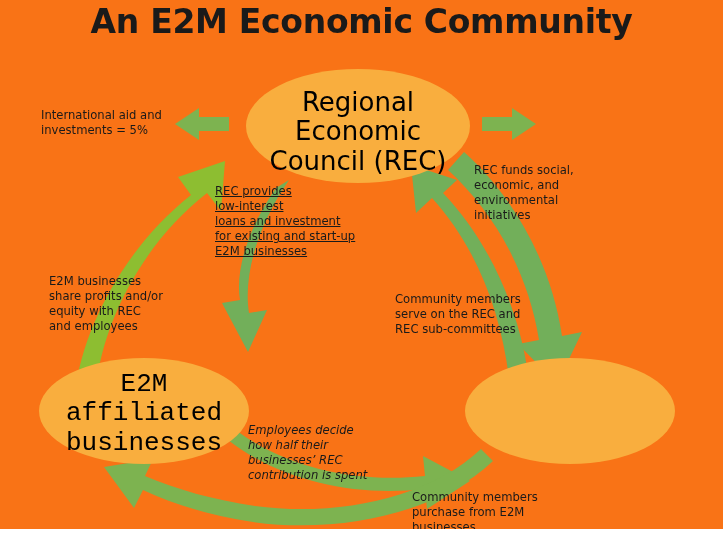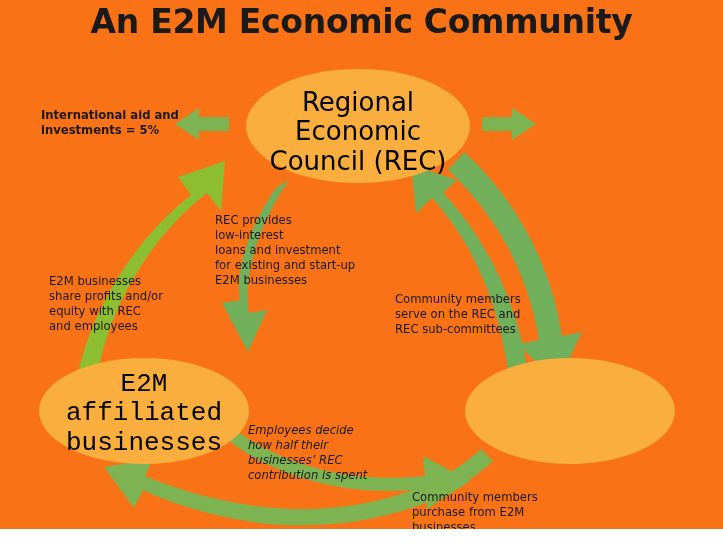--- a/index.html
+++ b/index.html
@@ -142,26 +142,30 @@
   </svg>
 
   <div class="node-label big" style="left:248px; top:88px; width:220px;">Regional
 Economic
 Council (REC)</div>
 
   <div class="node-label big" style="left:44px; top:370px; width:200px;font-family:Liberation Mono, monospace;">E2M affiliated
 businesses</div>
 
 
-  <div class="cap" style="left:41px; top:108px; width:160px;font-weight:bold;">International aid and
+  <div class="cap" style="left:41px; top:108px; width:160px;">International aid and
 investments = 5%</div>
 
 
+  <div class="cap" style="left:474px; top:163px; width:130px;">REC funds social,
+economic, and
+environmental
+initiatives</div>
 
-  <div class="cap" style="left:215px; top:213px; width:160px;">REC provides
+  <div class="cap" style="left:215px; top:184px; width:160px;text-decoration:underline;">REC provides
 low-interest
 loans and investment
 for existing and start-up
 E2M businesses</div>
 
   <div class="cap" style="left:49px; top:274px; width:150px;">E2M businesses
 share profits and/or
 equity with REC
 and employees</div>
 

